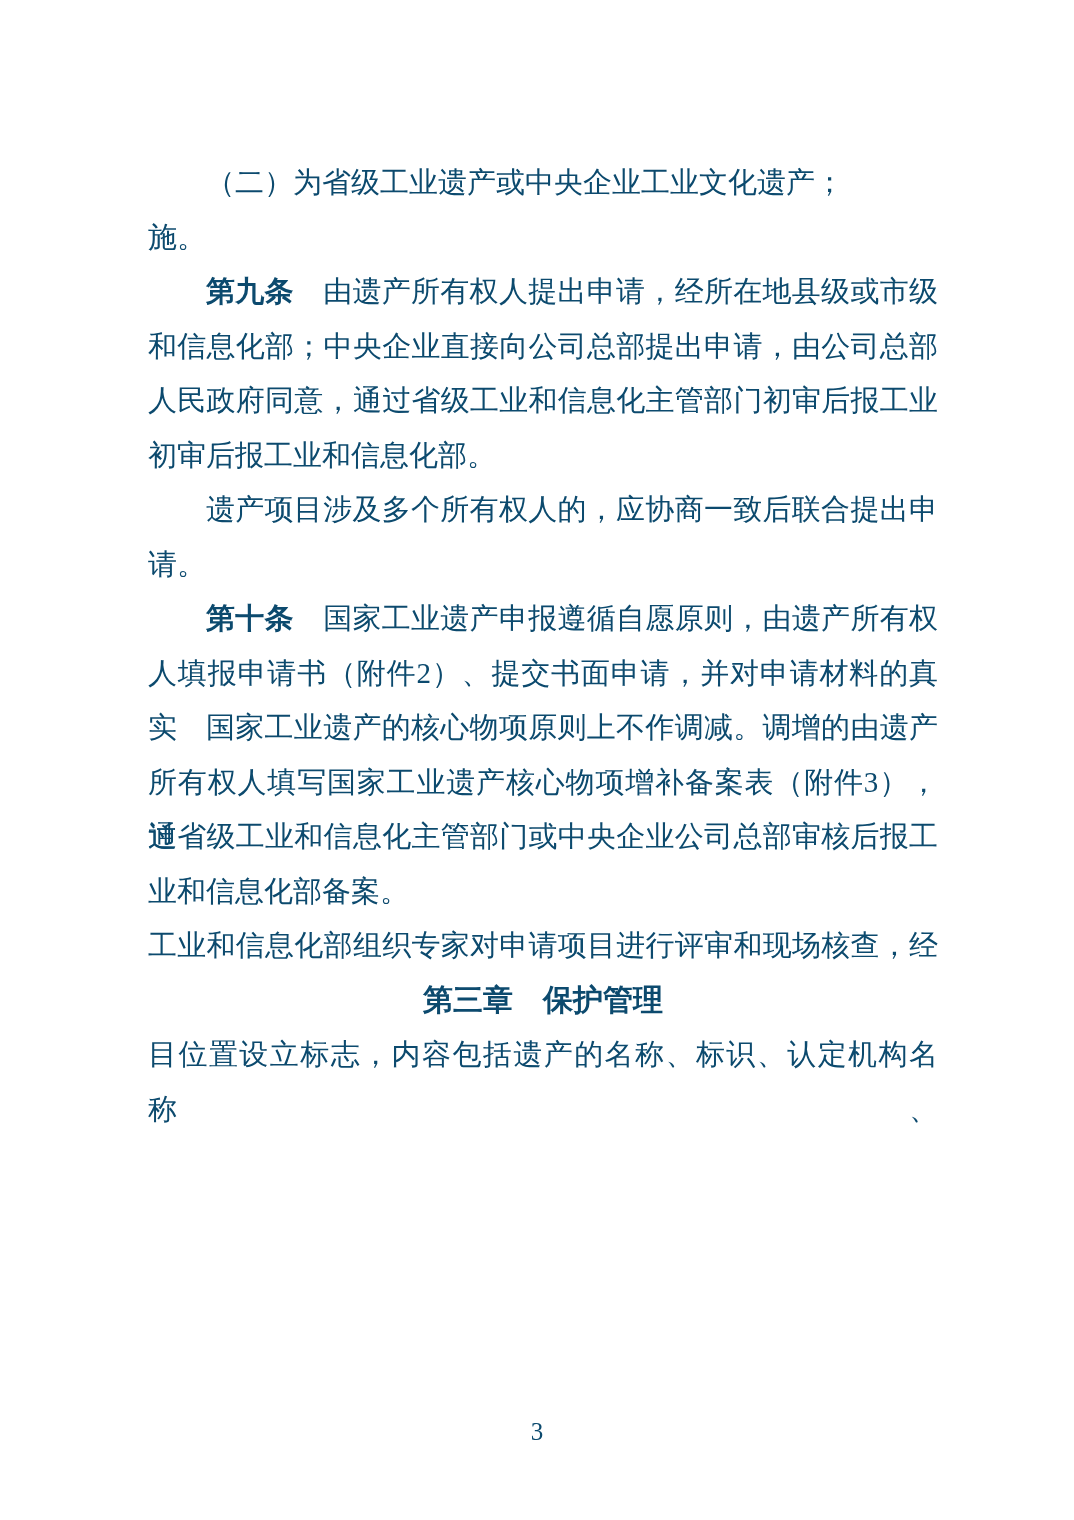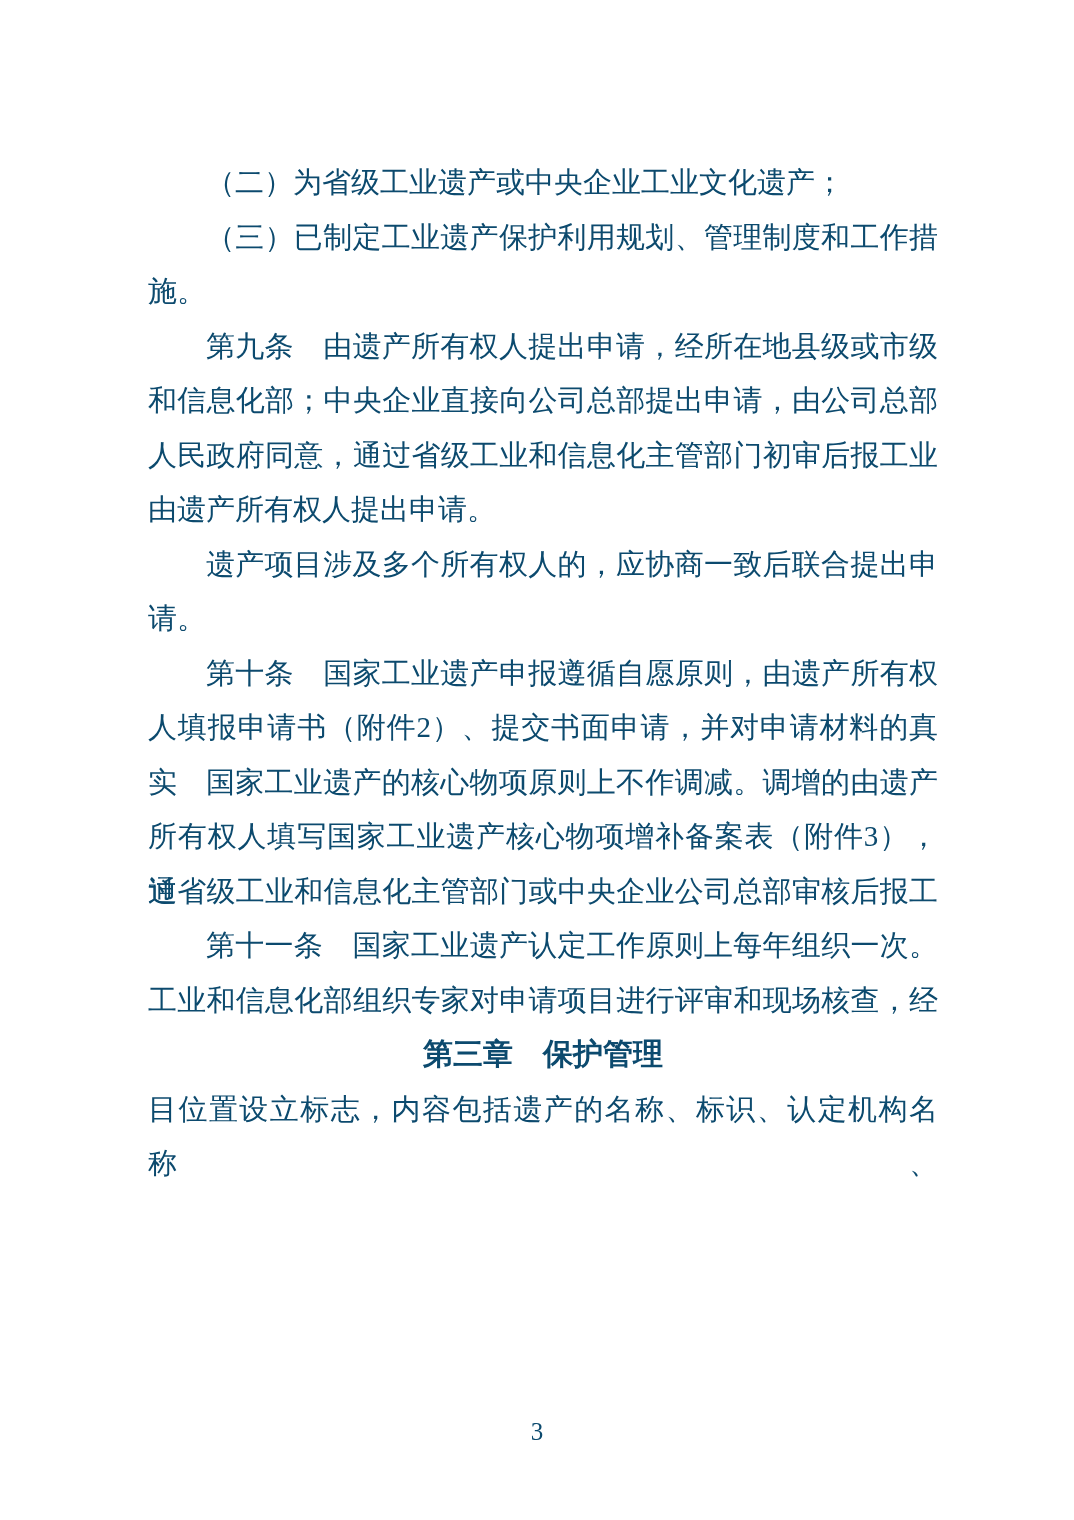--- a/index.html
+++ b/index.html
@@ -18,21 +18,21 @@
     width:790px;
   }
   .line{
     height:54.5px;
     line-height:54.5px;
     font-size:29px;
     letter-spacing:0;
   }
   .indent{text-indent:58px;}
   .fill{text-align:justify;text-align-last:justify;}
-  .lead{font-weight:normal;}
+  .lead{font-weight:bold;}
   .heading{
     font-family:"Liberation Sans","DejaVu Sans",sans-serif;
     font-weight:bold;
     text-align:center;
     text-align-last:center;
     font-size:30px;
   }
   .footer{
     position:absolute;
     left:0;top:1418px;
@@ -41,39 +41,38 @@
     font-size:25px;
   }
 </style>
 </head>
 <body>
 
 <div class="page">
   <div class="content">
 
     <div class="line indent"><span>（二）为省级工业遗产或中央企业工业文化遗产；</span></div>
-    <div class="line indent fill"><span>（三）已制定工业遗产保护利用规划、管理制度和工作措</span></div>
     <div class="line"><span>施。</span></div>
 
     <div class="line indent fill"><span class="lead">第九条</span><span>　由遗产所有权人提出申请，经所在地县级或市级</span></div>
     <div class="line fill"><span>和信息化部；中央企业直接向公司总部提出申请，由公司总部</span></div>
     <div class="line fill"><span>人民政府同意，通过省级工业和信息化主管部门初审后报工业</span></div>
-    <div class="line"><span>由遗产所有权人提出申请。</span></div>
+    <div class="line"><span>初审后报工业和信息化部。</span></div>
 
     <div class="line indent fill"><span>遗产项目涉及多个所有权人的，应协商一致后联合提出申</span></div>
     <div class="line"><span>请。</span></div>
 
     <div class="line indent fill"><span class="lead">第十条</span><span>　国家工业遗产申报遵循自愿原则，由遗产所有权</span></div>
     <div class="line fill"><span>人填报申请书（附件2）、提交书面申请，并对申请材料的真实</span></div>
 
     <div class="line indent fill"><span>国家工业遗产的核心物项原则上不作调减。调增的由遗产</span></div>
     <div class="line fill"><span>所有权人填写国家工业遗产核心物项增补备案表（附件3），通</span></div>
     <div class="line fill"><span>过省级工业和信息化主管部门或中央企业公司总部审核后报工</span></div>
+    <div class="line"><span>业和信息化部备案。</span></div>
 
-    <div class="line indent fill"><span class="lead">第十一条</span><span>　国家工业遗产认定工作原则上每年组织一次。</span></div>
     <div class="line fill"><span>工业和信息化部组织专家对申请项目进行评审和现场核查，经</span></div>
 
     <div class="line heading"><span>第三章　保护管理</span></div>
 
     <div class="line fill"><span>目位置设立标志，内容包括遗产的名称、标识、认定机构名称、</span></div>
 
   </div>
 
   <div class="footer">3</div>
 </div>

